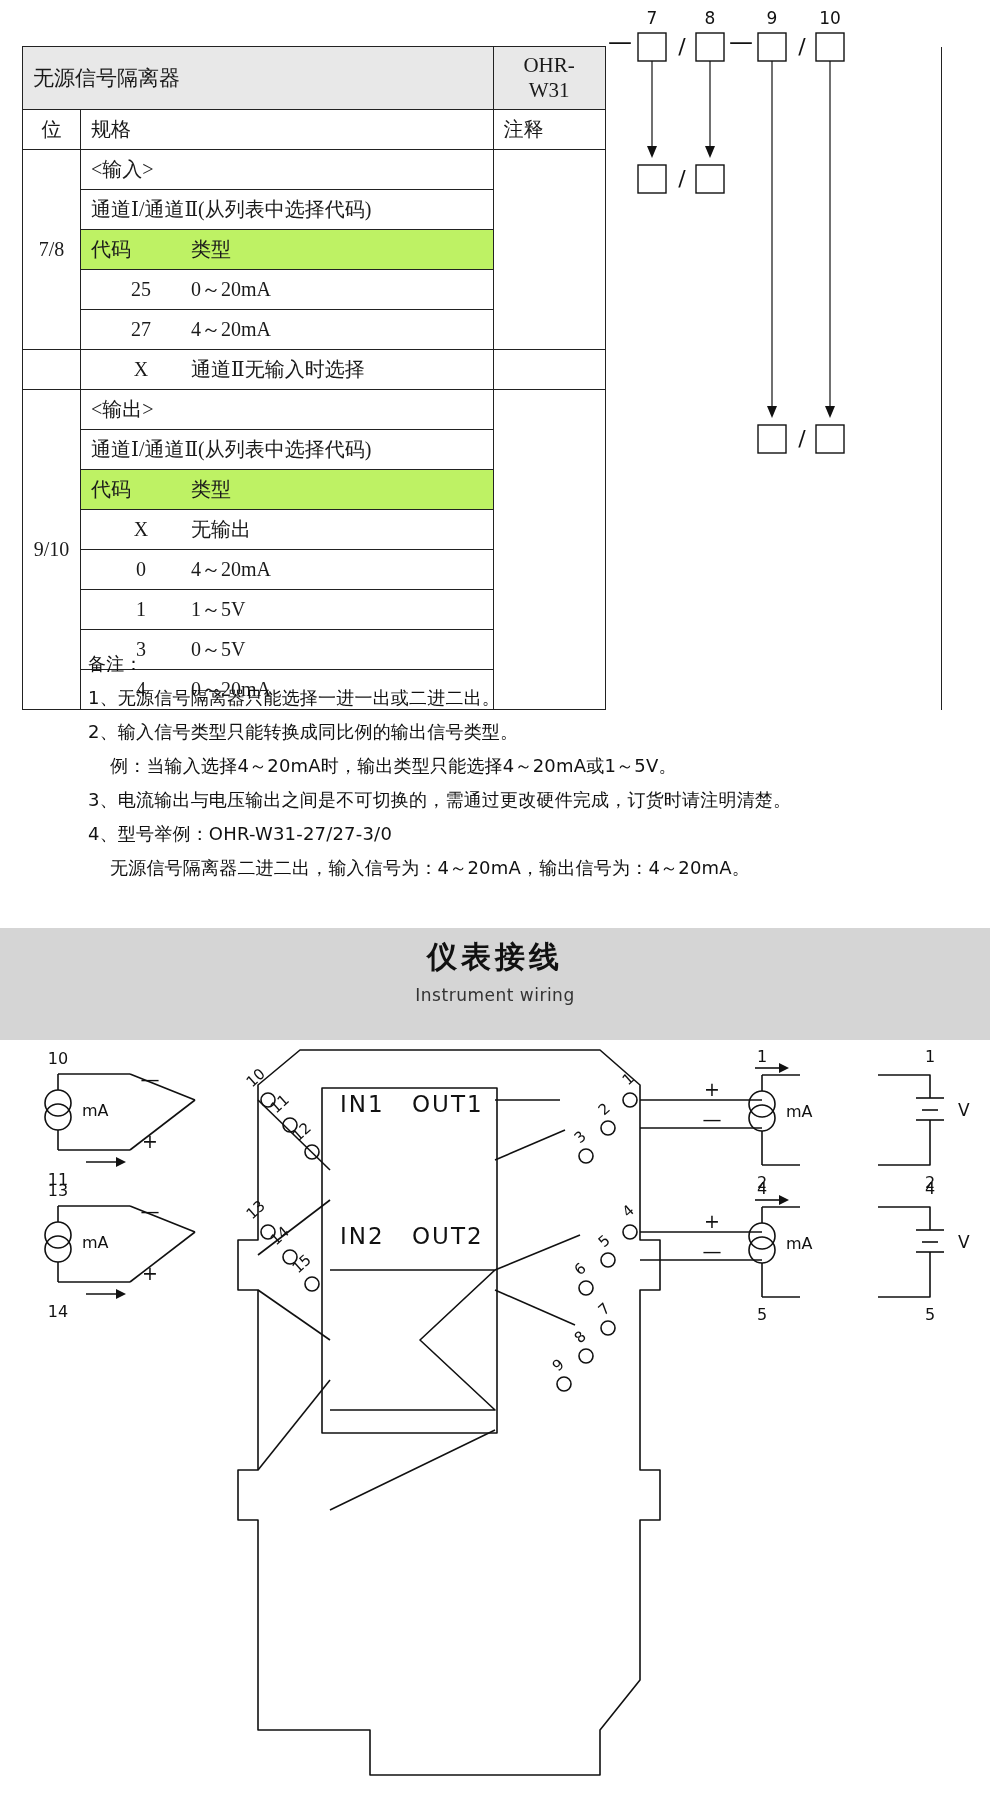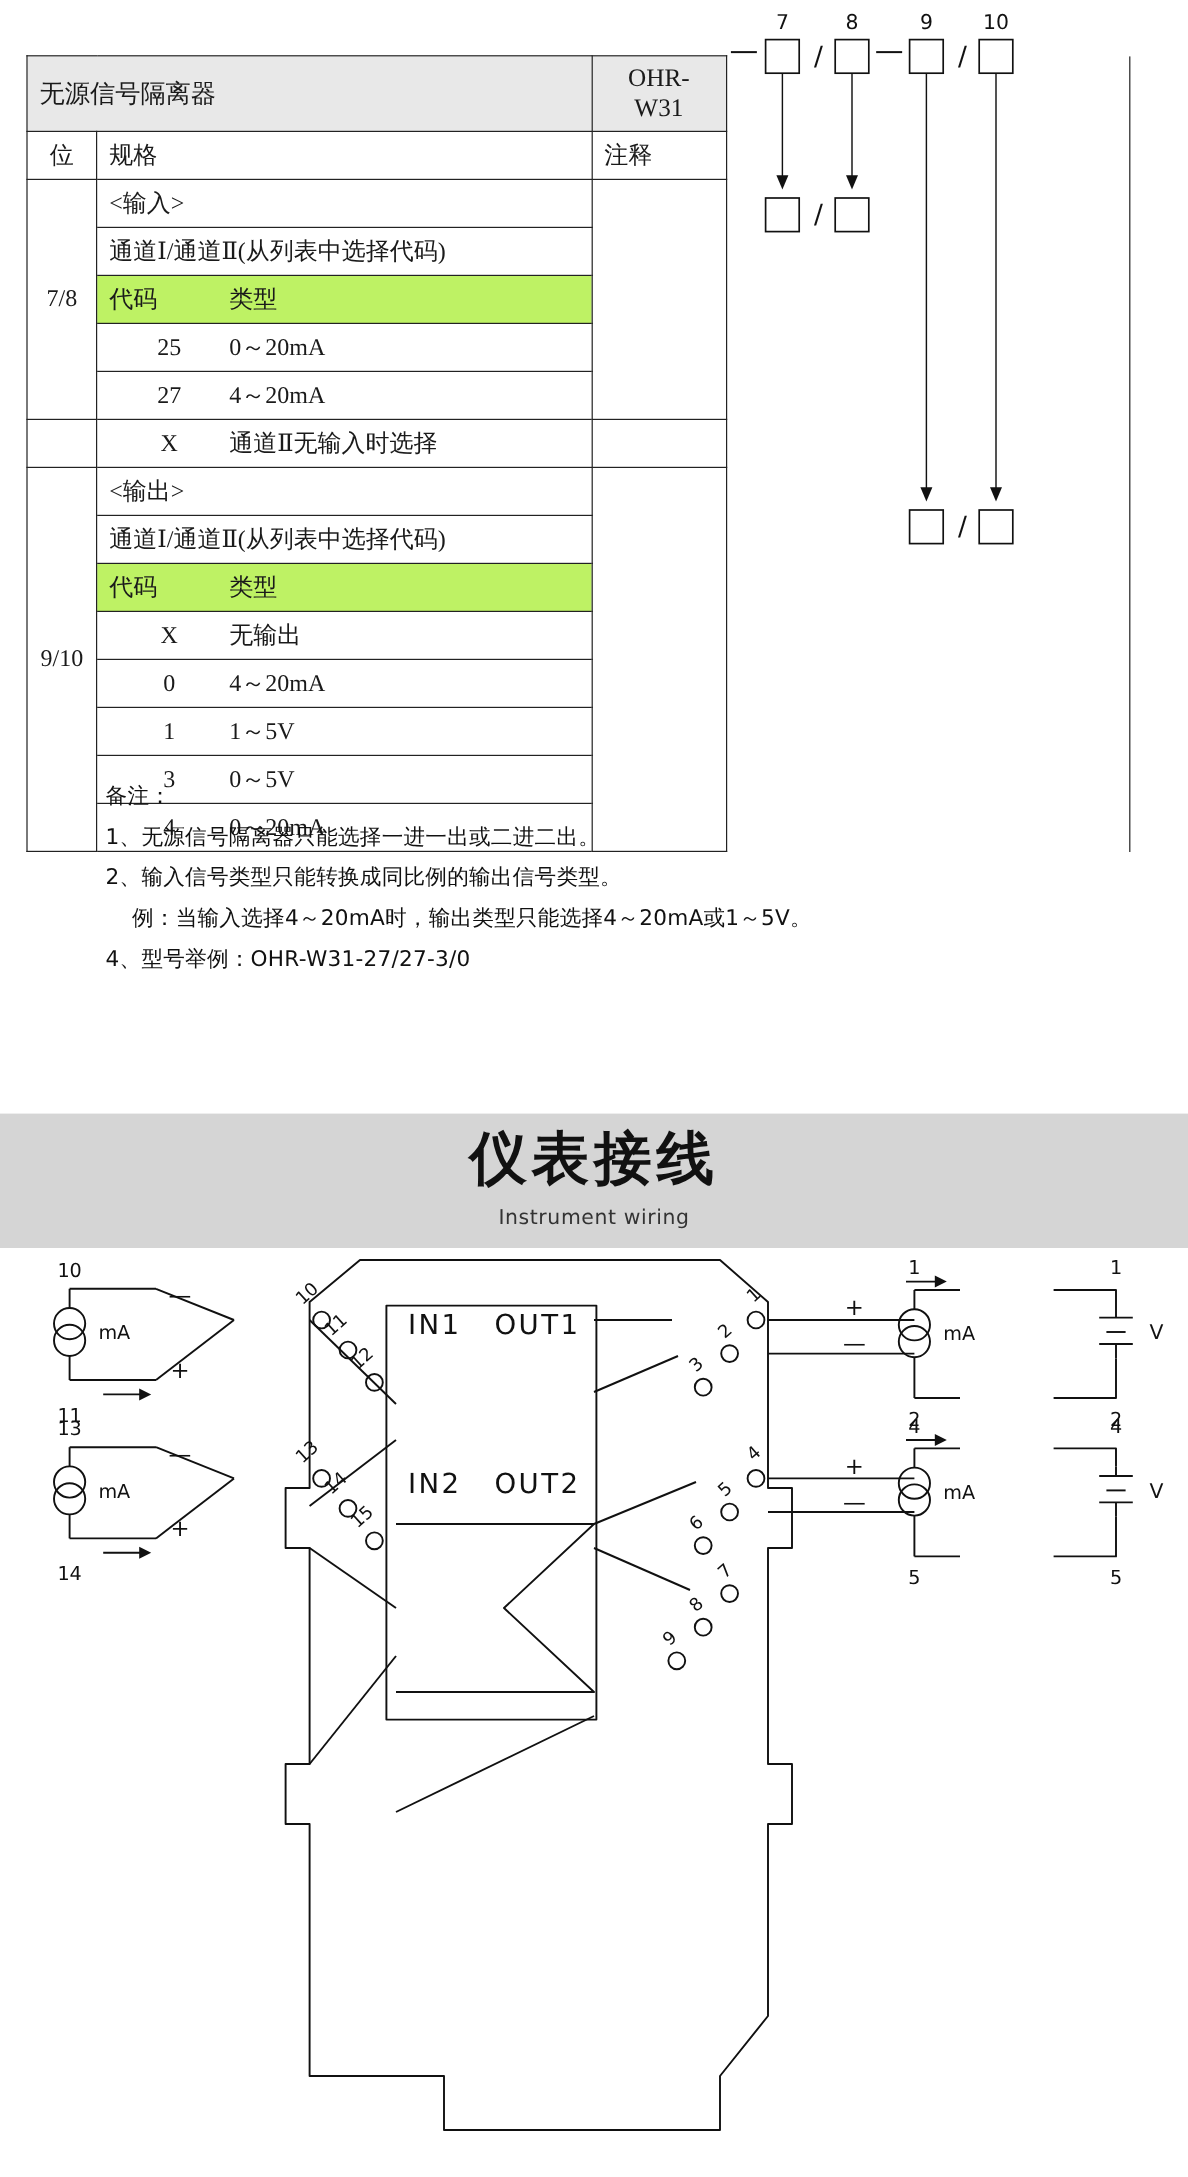--- a/index.html
+++ b/index.html
@@ -88,21 +88,21 @@
     left: 0;
     top: 928px;
     width: 990px;
     height: 112px;
     background: #d5d5d5;
     text-align: center;
   }
   .banner-cn {
     font-family: "DejaVu Sans", "Liberation Sans", sans-serif;
     font-weight: bold;
-    font-size: 48px;
+    font-size: 30px;
     color: #111;
     letter-spacing: 4px;
     padding-top: 12px;
     line-height: 1.1;
   }
   .banner-en {
     font-family: "DejaVu Sans", "Liberation Sans", sans-serif;
     font-size: 17px;
     color: #333;
     letter-spacing: .5px;
@@ -253,21 +253,23 @@
     <rect x="158" y="425" width="28" height="28" fill="none" stroke="#111" stroke-width="1.4"></rect>
     <text x="202" y="446" font-size="22" fill="#111" text-anchor="middle">/</text>
     <rect x="216" y="425" width="28" height="28" fill="none" stroke="#111" stroke-width="1.4"></rect>
   </svg>
 
   <div class="notes">
     <div class="line">备注：</div>
     <div class="line">1、无源信号隔离器只能选择一进一出或二进二出。</div>
     <div class="line">2、输入信号类型只能转换成同比例的输出信号类型。</div>
     <div class="line indent1">例：当输入选择4～20mA时，输出类型只能选择4～20mA或1～5V。</div>
+    <div class="line">3、电流输出与电压输出之间是不可切换的，需通过更改硬件完成，订货时请注明清楚。</div>
     <div class="line">4、型号举例：OHR-W31-27/27-3/0</div>
+    <div class="line indent1">无源信号隔离器二进二出，输入信号为：4～20mA，输出信号为：4～20mA。</div>
   </div>
 </div>
 
 <div class="banner">
   <div class="banner-cn">仪表接线</div>
   <div class="banner-en">Instrument wiring</div>
 </div>
 
 <div class="wiring">
 <svg viewBox="0 0 990 774" width="990" height="774">

